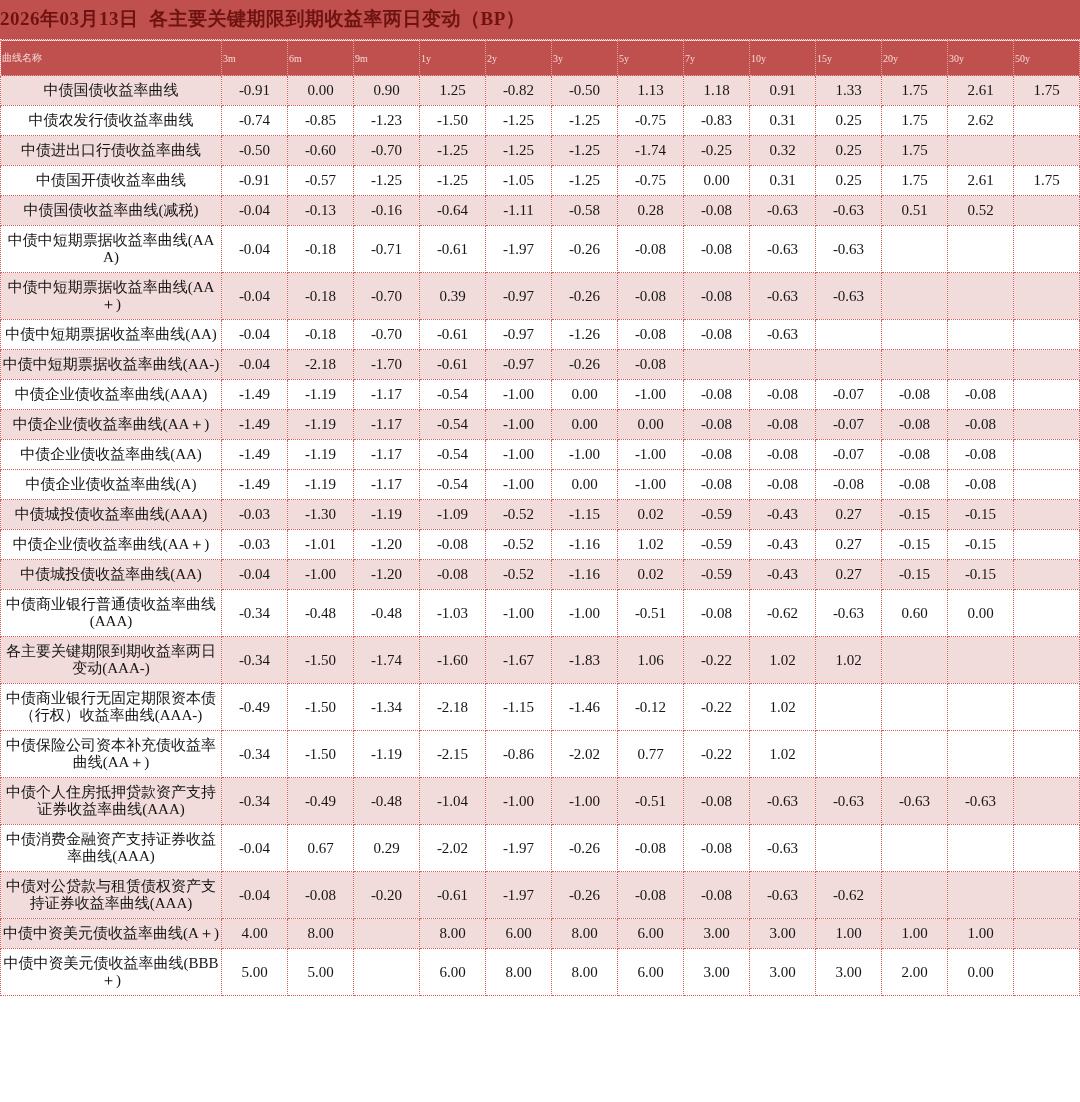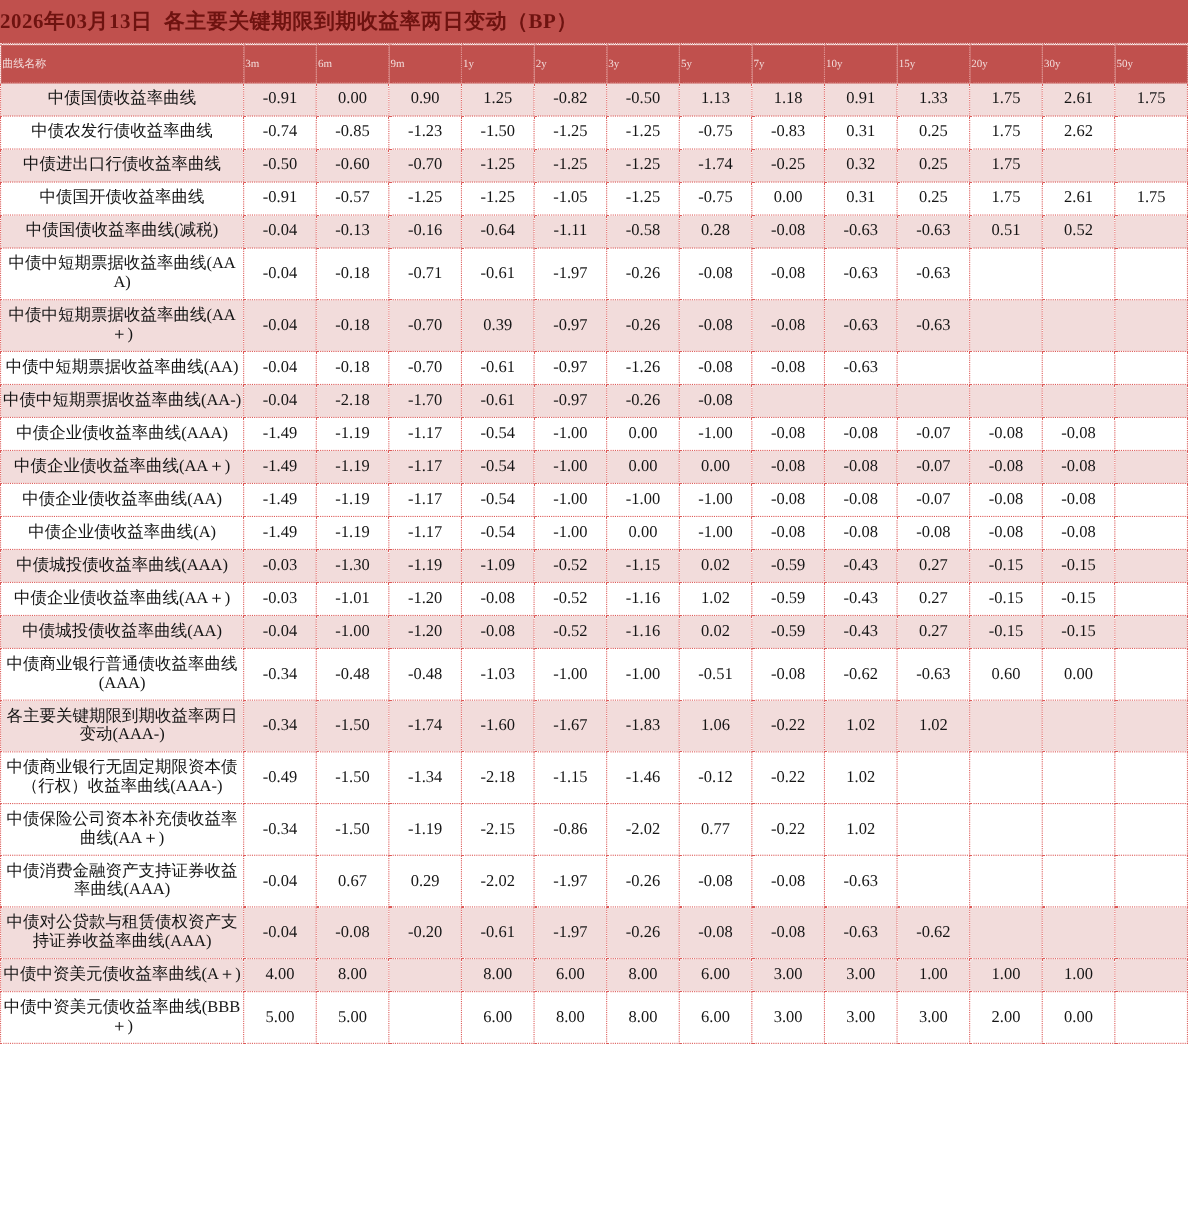--- a/index.html
+++ b/index.html
@@ -402,20 +402,36 @@
           <td class="neg">-0.86</td>
           <td class="neg">-2.02</td>
           <td>0.77</td>
           <td class="neg">-0.22</td>
           <td>1.02</td>
           <td></td>
           <td></td>
           <td></td>
           <td></td>
         </tr>
+        <tr class="row-pink">
+          <td class="curve-label">中债个人住房抵押贷款资产支持证券收益率曲线(AAA)</td>
+          <td class="neg">-0.34</td>
+          <td class="neg">-0.49</td>
+          <td class="neg">-0.48</td>
+          <td class="neg">-1.04</td>
+          <td class="neg">-1.00</td>
+          <td class="neg">-1.00</td>
+          <td class="neg">-0.51</td>
+          <td class="neg">-0.08</td>
+          <td class="neg">-0.63</td>
+          <td class="neg">-0.63</td>
+          <td class="neg">-0.63</td>
+          <td class="neg">-0.63</td>
+          <td></td>
+        </tr>
         <tr class="row-white">
           <td class="curve-label">中债消费金融资产支持证券收益率曲线(AAA)</td>
           <td class="neg">-0.04</td>
           <td>0.67</td>
           <td>0.29</td>
           <td class="neg">-2.02</td>
           <td class="neg">-1.97</td>
           <td class="neg">-0.26</td>
           <td class="neg">-0.08</td>
           <td class="neg">-0.08</td>

